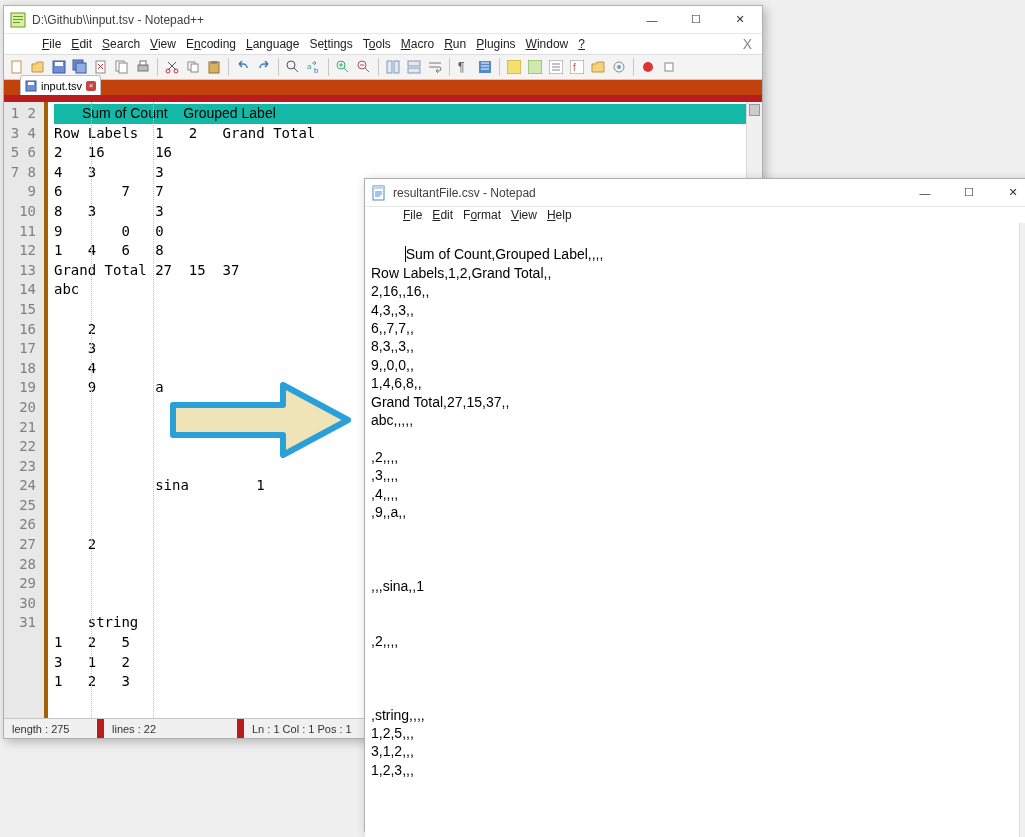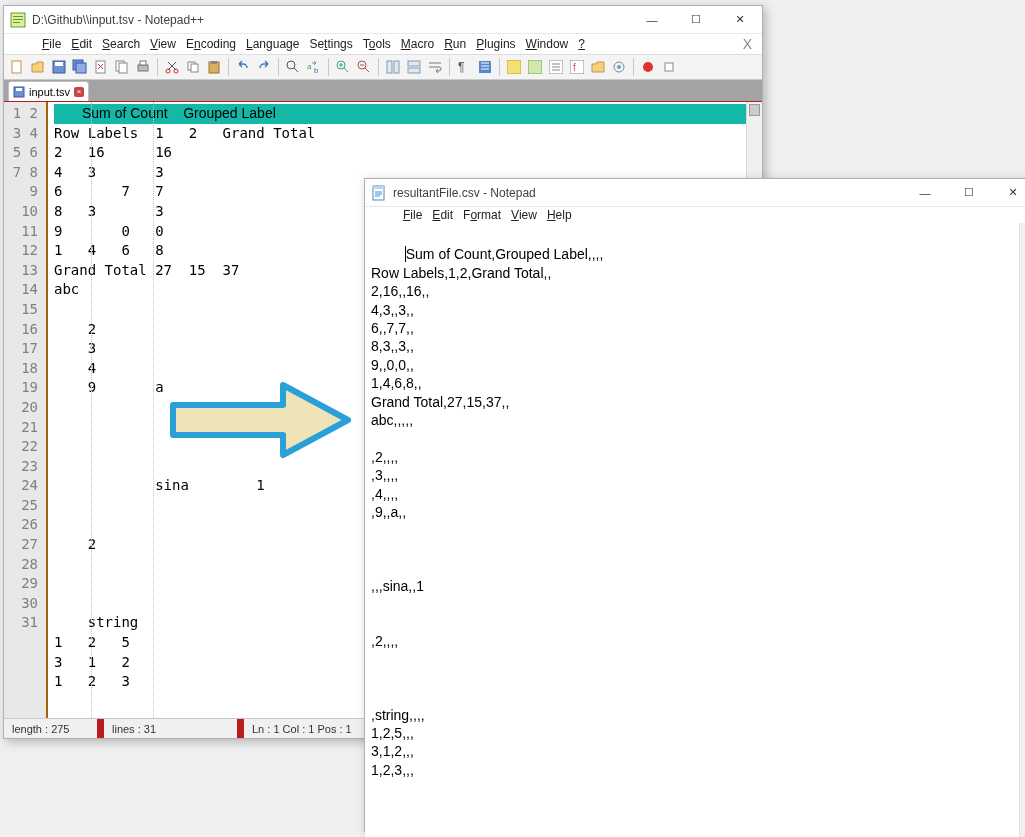--- a/index.html
+++ b/index.html
@@ -13,26 +13,26 @@
 .menubar { height:20px; display:flex; align-items:center; gap:2px; padding:0 6px; font-size:12px; color:#222;margin-left:28px; }
 .menubar span { padding:1px 4px; }
 .menubar span u { text-decoration:underline; }
 .menubar .helpx { margin-left:auto; color:#888; font-size:14px; padding-right:4px;}
 
 
 .npp { left:3px; top:5px; width:760px; height:734px; }
 .toolbar { height:26px; border-top:1px solid #ddd; border-bottom:1px solid #c8c8c8; background:#f4f4f4; display:flex; align-items:center; padding:0 4px; gap:3px; }
 .tb-ico { width:18px; height:18px; display:inline-flex; align-items:center; justify-content:center; }
 .tb-sep { width:1px; height:18px; background:#c8c8c8; margin:0 2px; }
-.tabstrip { height:22px; background:#a3a3a3; display:flex; align-items:flex-end; border-bottom:1px solid #b91c1c; padding-left:4px; }
+.tabstrip { height:22px; background:#c2410c; display:flex; align-items:flex-end; border-bottom:7px solid #b91c1c; padding-left:16px; }
 .ftab { height:20px; background:#fff; border:1px solid #c0c0c0; border-bottom:none; border-radius:3px 3px 0 0; display:flex; align-items:center; padding:0 4px 0 4px; font-size:11px; gap:4px; }
 .ftab .xb { width:10px; height:10px; background:#c84343; border-radius:2px; color:#fff; font-size:8px; display:flex; align-items:center; justify-content:center; line-height:1;}
 .ftab .fi { width:12px; height:12px; }
 .editor { flex:1; display:flex; position:relative; background:#fff; }
-.gut { width:44px; background:#e8e8e8; border-right:2px solid #a16207; font:14px Consolas,monospace; color:#808080; text-align:right; padding:2px 8px 2px 2px; line-height:19.6px; }
+.gut { width:44px; background:#e8e8e8; border-right:4px solid #a16207; font:14px Consolas,monospace; color:#808080; text-align:right; padding:2px 8px 2px 2px; line-height:19.6px; }
 .codew { flex:1; position:relative; }
 .code { font:14px Consolas,monospace; color:#000; padding:2px 0 2px 6px; line-height:19.6px; white-space:pre; }
 .hl { background:#14b8a6; display:inline-block; width:100%;padding-left:28px; }
 .npp .scroll { position:absolute; right:0; top:0; width:16px; bottom:0; background:#f0f0f0; border-left:1px solid #d8d8d8; }
 .npp .scroll .th { position:absolute; left:2px; right:2px; top:2px; height:12px; background:#ccc; border:1px solid #999;}
 .status { height:20px; border-top:1px solid #c8c8c8; background:#f0f0f0; display:flex; align-items:center; font-size:11px; color:#333; }
 .status .cell { padding:0 8px; border-right:7px solid #b91c1c; height:100%; display:flex; align-items:center;}
 .guide { position:absolute; top:0; bottom:0; border-left:1px dotted #c0c0c0; }
 
 
@@ -337,21 +337,21 @@
 1   2   3
 
 </div>
     </div>
     <div class="scroll">
         <div class="th"></div>
       </div>
   </div>
   <div class="status">
     <div class="cell" style="width:100px">length : 275</div>
-    <div class="cell" style="width:140px">lines : 31</div>
+    <div class="cell" style="width:140px">lines : 22</div>
     <div class="cell" style="flex:1">Ln : 1   Col : 1   Pos : 1</div>
   </div>
 </div>
 
 <svg class="arrow" viewBox="0 0 185 80">
   <path d="M5 25 H115 V5 L180 40 L115 75 V55 H5 Z" fill="#efe3b8" stroke="#2aa0d8" stroke-width="6" stroke-linejoin="round"></path>
 </svg>
 
 <div class="win wp">
   <div class="titlebar">

